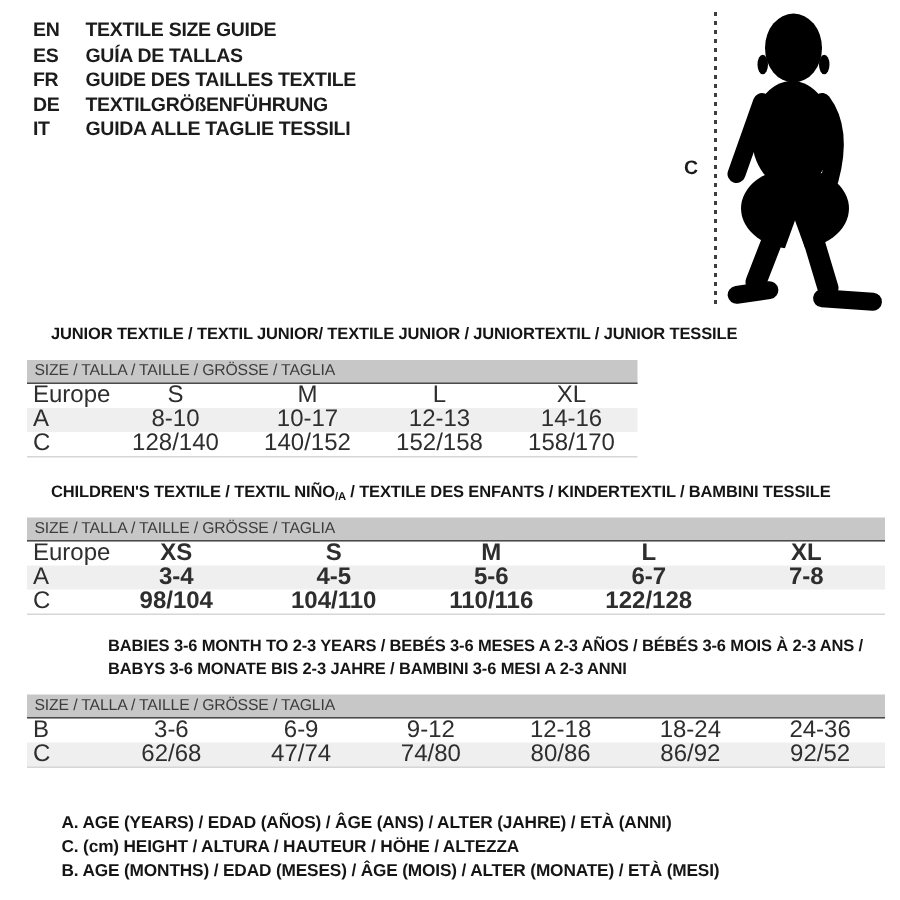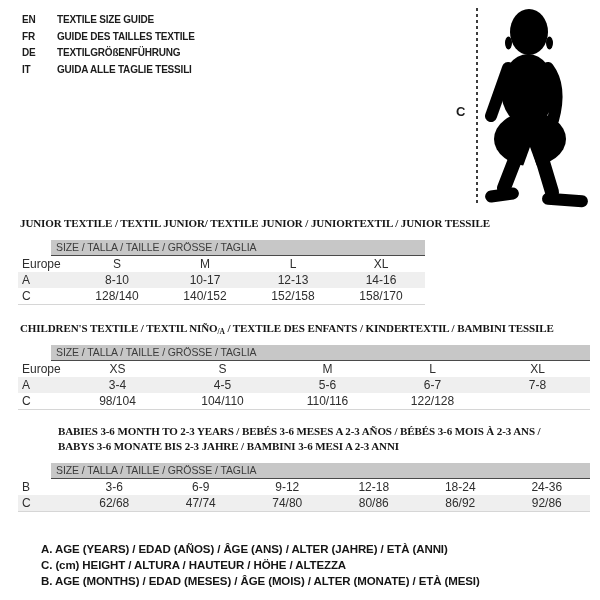--- a/index.html
+++ b/index.html
@@ -2,53 +2,57 @@
 <html><head>
 <meta charset="utf-8">
 <style>
   html,body{margin:0;padding:0;}
   body{
     width:600px;height:600px;background:#ffffff;position:relative;overflow:hidden;
     font-family:"Liberation Sans","DejaVu Sans",sans-serif;color:#1c1c1c;
   }
   
   .lang-block{position:absolute;left:22px;top:12px;}
-  .lang-row{display:flex;height:16.5px;line-height:16.5px;font-weight:bold;font-size:10px;letter-spacing:-0.2px;}
+  .lang-row{display:flex;height:16.5px;line-height:16.5px;font-weight:bold;font-size:13px;letter-spacing:-0.2px;}
   .lang-code{width:35px;}
   
   .dash-line{position:absolute;left:476px;top:8px;width:2px;height:198px;
     background:repeating-linear-gradient(to bottom,#3d3d3d 0 3px,transparent 3px 6px);}
   .fig-label{position:absolute;left:456px;top:104px;font-weight:bold;font-size:13px;}
   .baby-svg{position:absolute;left:478px;top:2px;}
   
-  .sec-title{position:absolute;left:20px;font-size:11px;font-weight:bold;color:#151515;line-height:15px;letter-spacing:-0.1px;font-family:Liberation Serif, serif;}
+  .sec-title{position:absolute;left:34px;font-size:11px;font-weight:bold;color:#151515;line-height:15px;letter-spacing:-0.1px;}
   .sub{font-size:0.68em;vertical-align:-2px;}
   
   .sizetable{position:absolute;left:18px;}
   .st-header{height:15px;background:#c7c7c7;border-bottom:1px solid #4a4a4a;
-    font-size:10.5px;line-height:15px;padding-left:5px;color:#3c3c3c;letter-spacing:-0.1px;margin-left:33px;}
-  .st-row{display:flex;height:16px;line-height:16px;font-size:12px;color:#2e2e2e;}
+    font-size:10.5px;line-height:15px;padding-left:5px;color:#3c3c3c;letter-spacing:-0.1px;}
+  .st-row{display:flex;height:16px;line-height:16px;font-size:16px;color:#2e2e2e;}
   .st-row.stripe{background:#efefef;}
   .st-row.last{border-bottom:1px solid #d6d6d6;}
   .lbl{text-align:left;padding-left:4px;box-sizing:border-box;}
   .cell{text-align:center;}
   .t1{width:407px;top:240px;} .t1 .lbl{width:55px;} .t1 .cell{width:88px;}
-  .t2{width:572px;top:345px;} .t2 .lbl{width:47px;} .t2 .cell{width:105px;}
+  .t2{width:572px;top:345px;} .t2 .lbl{width:47px;} .t2 .cell{width:105px;font-weight:bold;}
   .t3{width:572px;top:463px;} .t3 .lbl{width:53px;} .t3 .cell{width:86.5px;}
   
   .legend{position:absolute;left:18px;top:541px;}
   .legend-line{height:16px;line-height:16px;font-size:11.5px;font-weight:bold;color:#151515;letter-spacing:-0.1px;margin-left:23px;}
 </style>
 </head>
 <body>
 
 <div class="lang-block">
   <div class="lang-row">
     <span class="lang-code">EN</span>
     <span class="lang-label">TEXTILE SIZE GUIDE</span>
+  </div>
+  <div class="lang-row">
+    <span class="lang-code">ES</span>
+    <span class="lang-label">GUÍA DE TALLAS</span>
   </div>
   <div class="lang-row">
     <span class="lang-code">FR</span>
     <span class="lang-label">GUIDE DES TAILLES TEXTILE</span>
   </div>
   <div class="lang-row">
     <span class="lang-code">DE</span>
     <span class="lang-label">TEXTILGRÖßENFÜHRUNG</span>
   </div>
   <div class="lang-row">
@@ -145,21 +149,21 @@
     <span class="cell">18-24</span>
     <span class="cell">24-36</span>
   </div>
   <div class="st-row stripe last">
     <span class="lbl">C</span>
     <span class="cell">62/68</span>
     <span class="cell">47/74</span>
     <span class="cell">74/80</span>
     <span class="cell">80/86</span>
     <span class="cell">86/92</span>
-    <span class="cell">92/86</span>
+    <span class="cell">92/52</span>
   </div>
 </div>
 
 <div class="legend">
   <div class="legend-line">A. AGE (YEARS) / EDAD (AÑOS) / ÂGE (ANS) / ALTER (JAHRE) / ETÀ (ANNI)</div>
   <div class="legend-line">C. (cm) HEIGHT / ALTURA / HAUTEUR / HÖHE / ALTEZZA</div>
   <div class="legend-line">B. AGE (MONTHS) / EDAD (MESES) / ÂGE (MOIS) / ALTER (MONATE) / ETÀ (MESI)</div>
 </div>
 
 </body></html>

